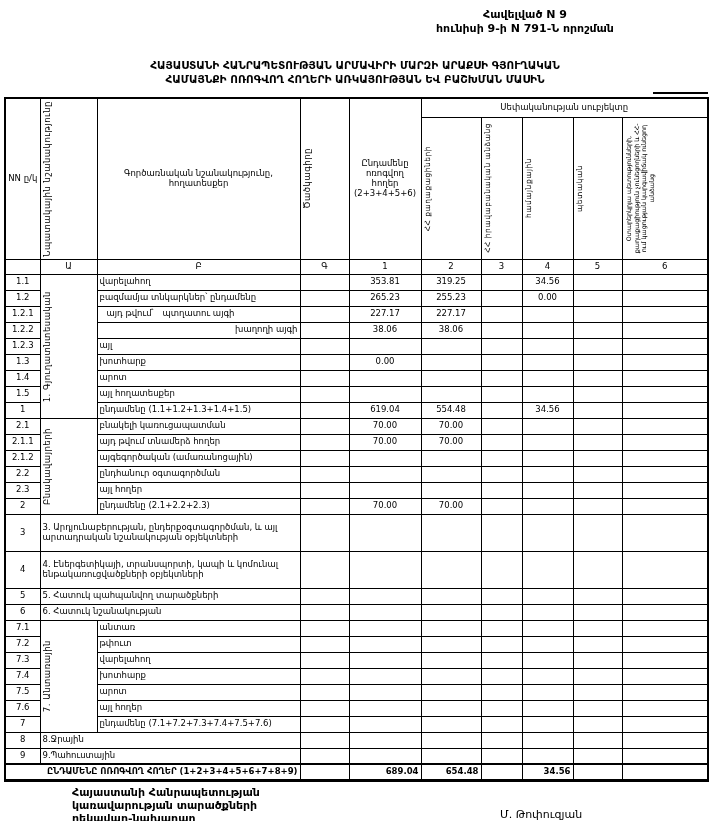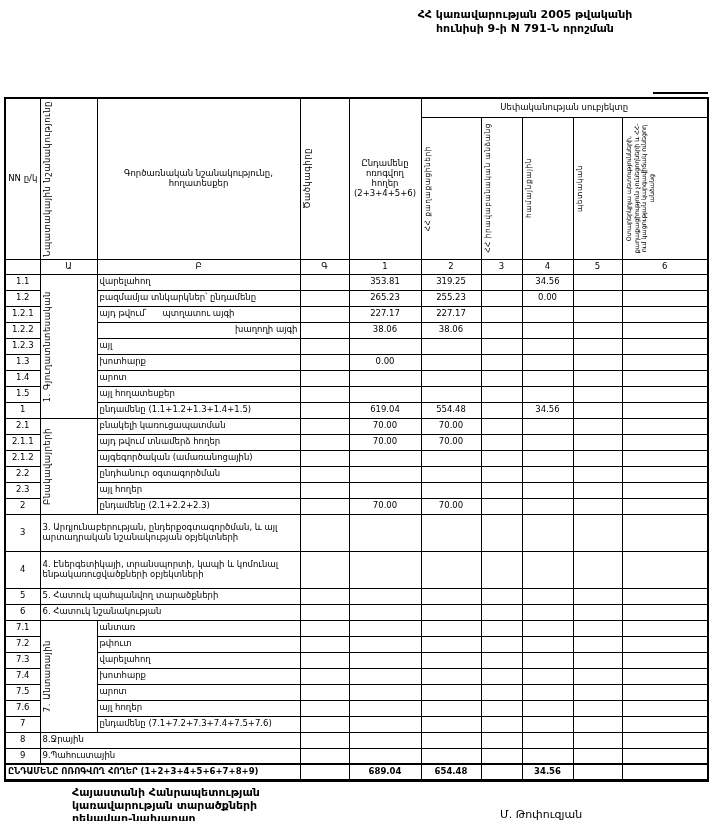--- a/index.html
+++ b/index.html
@@ -24,40 +24,44 @@
         letter-spacing:0.5px;padding:2px 0;}
   .h-owner{font-size:7.5px;}
   .h-owner-small{font-size:6.3px;letter-spacing:0;line-height:1.2;}
   .h-total{font-size:8px;}
   tr.code-row td{height:14px;text-align:center;font-size:8.5px;}
   tbody tr{height:16px;}
   tbody tr.tall{height:37px;}
   td.num{text-align:center;font-size:8.5px;}
   td.label{text-align:left;position:relative;}
   td.label.center{text-align:right;}
-  td.label .prefix{position:absolute;left:2px;top:50%;transform:translateY(-50%);}
+  td.label .prefix{position:absolute;left:9px;top:50%;transform:translateY(-50%);}
   td.label .mid{display:block;text-align:center;}
   td.group{text-align:center;}
   td.val{text-align:center;}
-  tr.grand td{font-weight:bold;border-top:2px solid #000;border-bottom:3px solid #000;}
+  tr.grand td{font-weight:bold;border-top:2px solid #000;border-bottom:3px solid #000;text-align:right;}
   tr.grand td.grand-label{font-size:8.5px;}
   
   .footer-org{position:absolute;top:786px;left:72px;font-size:11px;font-weight:bold;line-height:1.2;}
   .footer-signer{position:absolute;top:808px;left:500px;font-size:11px;font-weight:normal;}
 </style>
 </head>
 <body>
 
 <div class="page">
 
   <div class="appendix">
-    <div>ՀՀ կառավարության 2005 թվականի</div>
+    <div>Հավելված N 9</div>
     <div>հունիսի 9-ի N 791-Ն որոշման</div>
   </div>
 
+  <div class="doc-title">
+    <div>ՀԱՅԱՍՏԱՆԻ ՀԱՆՐԱՊԵՏՈՒԹՅԱՆ ԱՐՄԱՎԻՐԻ ՄԱՐԶԻ ԱՐԱՔՍԻ ԳՅՈՒՂԱԿԱՆ</div>
+    <div>ՀԱՄԱՅՆՔԻ  ՈՌՈԳՎՈՂ ՀՈՂԵՐԻ ԱՌԿԱՅՈՒԹՅԱՆ ԵՎ ԲԱՇԽՄԱՆ ՄԱՍԻՆ</div>
+  </div>
 
   <div class="rule-fragment"></div>
 
   <table class="land">
     <colgroup>
       <col style="width:35px">
         <col style="width:57px">
         <col style="width:203px">
       <col style="width:49px">
         <col style="width:72px">

